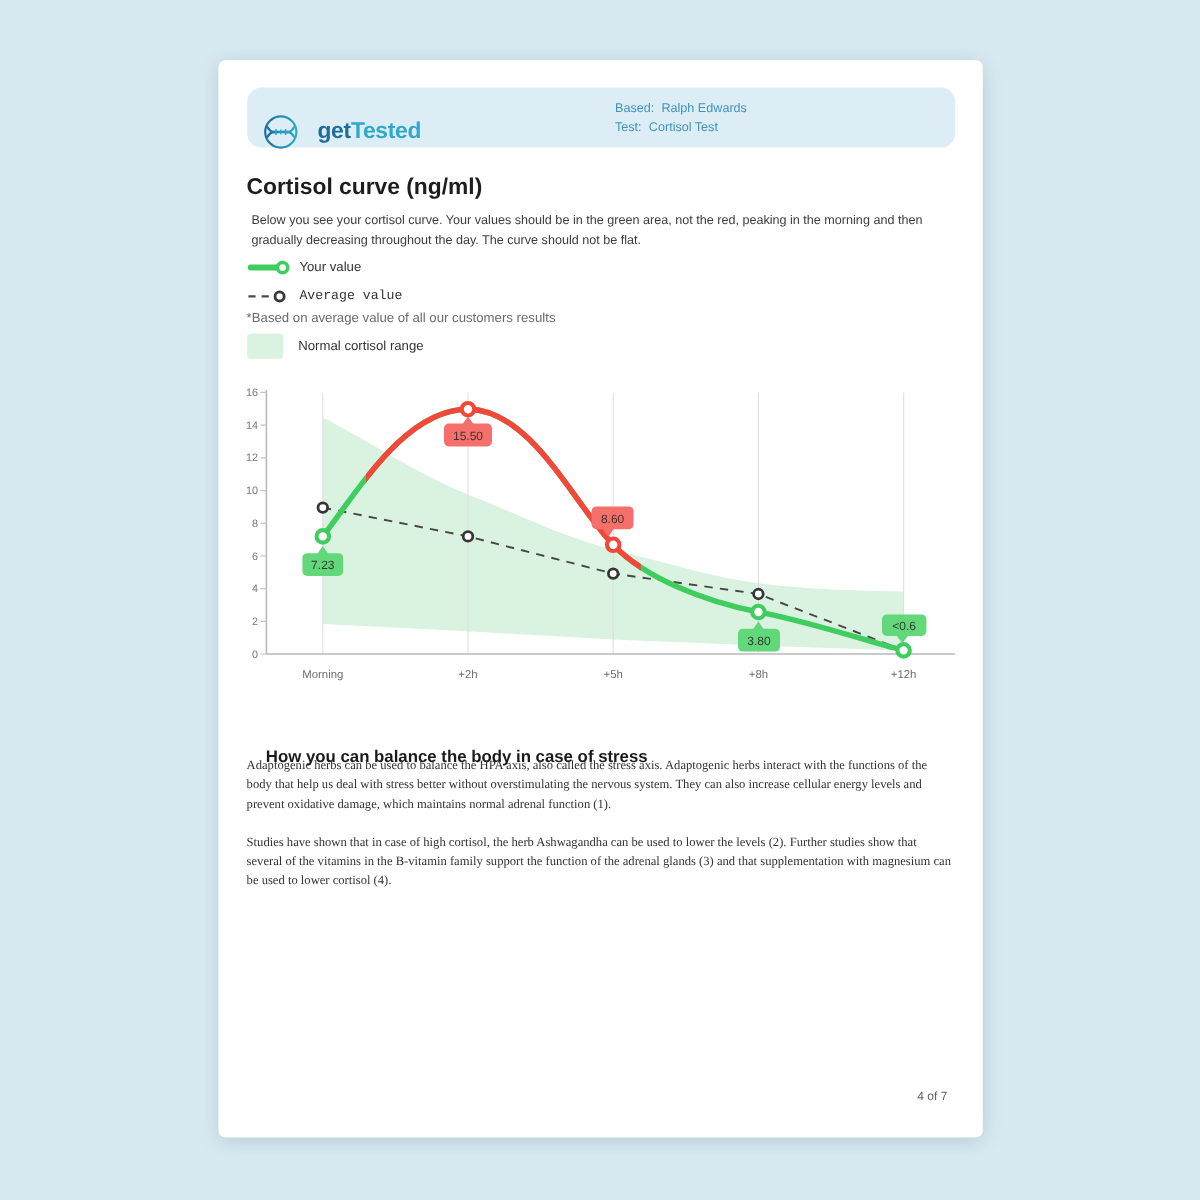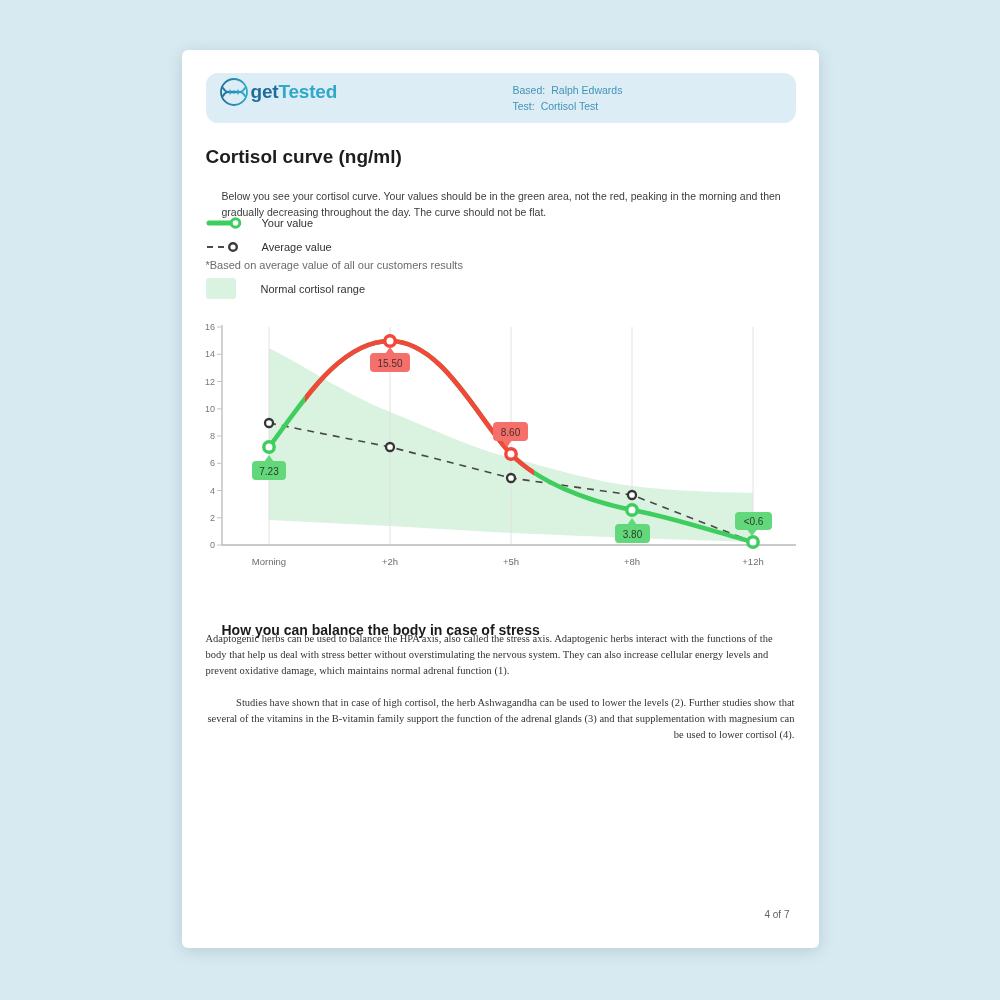--- a/index.html
+++ b/index.html
@@ -15,42 +15,42 @@
     background:#ffffff;
     margin:0 auto;top:50px;
     border-radius:6px;
     box-shadow:0 3px 16px rgba(40,70,90,.18);
   }
   .header-band{
     position:absolute;left:24px;top:23px;
     width:590px;height:50px;
     background:#dcedf5;border-radius:12px;
   }
-  .logo{position:absolute;left:13px;top:4px;display:flex;align-items:center;gap:2px;}
+  .logo{position:absolute;left:13px;top:22px;display:flex;align-items:center;gap:16px;}
   .wordmark{font-size:19px;font-weight:bold;letter-spacing:-0.2px;}
   .wm-get{color:#1d6e9c;}
   .wm-tested{color:#2fa8c9;}
   .hcol{position:absolute;top:9px;font-size:10.5px;line-height:16px;color:#4293b8;}
   .hcol1{left:307px;}
   .hcol2{left:447px;}
   .hrow .hlabel{margin-right:6px;}
   .chart-title{position:absolute;left:24px;top:96px;margin:0;font-size:19px;font-weight:700;color:#1d1d1d;}
-  .desc{position:absolute;left:24px;top:122px;width:589px;margin:16px;font-size:10.5px;line-height:16px;color:#3c3c3c;}
-  .legend-row{position:absolute;left:24px;display:flex;align-items:center;gap:18px;font-size:11px;color:#333;justify-content:flex-end;}
+  .desc{position:absolute;left:24px;top:122px;width:589px;margin:4px;font-size:10.5px;line-height:16px;color:#3c3c3c;}
+  .legend-row{position:absolute;left:24px;display:flex;align-items:center;gap:6px;font-size:11px;color:#333;justify-content:flex-end;}
   .legend-row1{top:166px;}
-  .legend-row2{top:190px;}
+  .legend-row2{top:190px;font-family:Liberation Mono, monospace;}
   .legend-note{position:absolute;left:24px;top:209px;font-size:11px;color:#6b6b6b;}
   .legend-row3{top:228px;}
   .swatch{width:30px;height:21px;background:#daf2e0;border-radius:3px;margin-right:7px;}
   .legend-icon{display:block;}
   .chart-svg{position:absolute;left:14px;top:265px;}
   .stress-heading{position:absolute;left:24px;top:556px;margin:16px;font-size:14px;font-weight:700;color:#1a1a1a;}
   .para{position:absolute;left:24px;width:589px;margin:0;font-size:10.5px;line-height:16px;color:#333;font-family:Liberation Serif, serif;}
   .para1{top:581px;}
-  .para2{top:645px;text-align:right;}
+  .para2{top:645px;}
   .pagenum{position:absolute;right:29px;top:859px;font-size:10px;color:#5f5f5f;}
 </style>
 </head>
 <body>
 
 <div class="page">
 
   <div class="header-band">
     <div class="logo">
       <svg width="30" height="30" viewBox="0 0 30 30">

